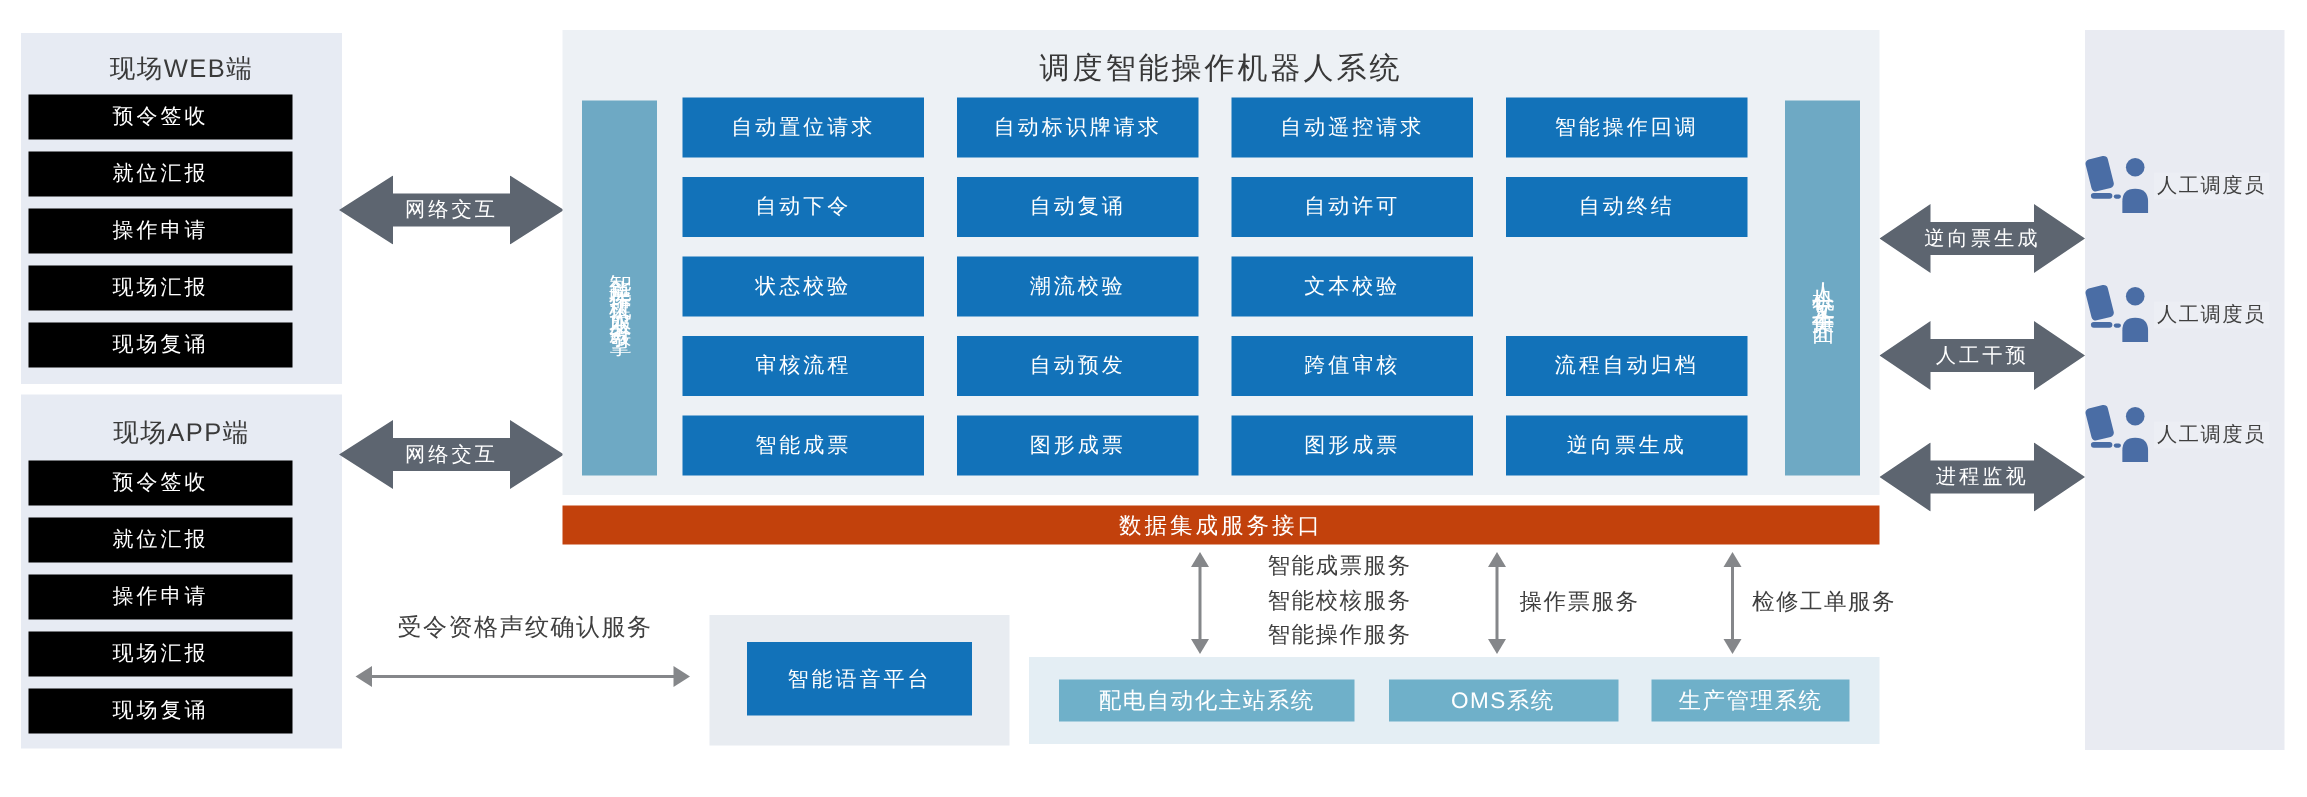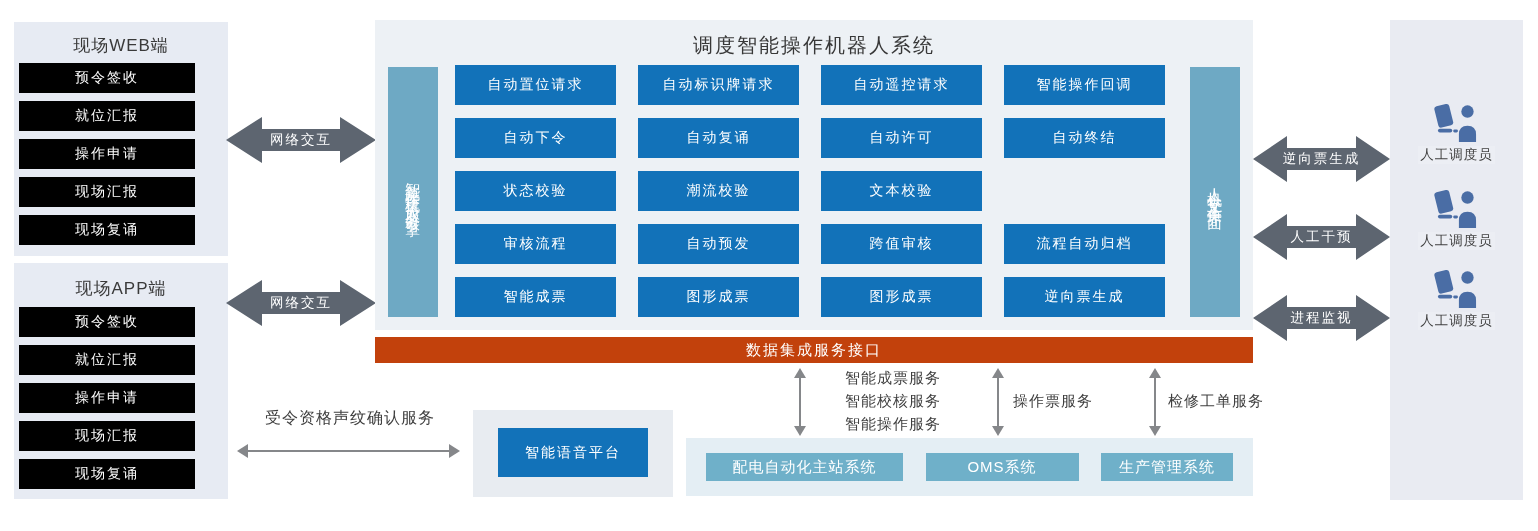--- a/index.html
+++ b/index.html
@@ -28,21 +28,21 @@
   .vstrip span { writing-mode:vertical-lr; text-orientation:upright; color:#fff;
     font-size:15px; letter-spacing:4px; line-height:1; }
   .grid { position:absolute; left:80px; top:45px; width:710px;
     display:grid; grid-template-columns:repeat(4,1fr); column-gap:22px; row-gap:13px; }
   .cell { height:40px; background:#1272b9; color:#fff; font-size:14px; letter-spacing:2px;
     display:flex; align-items:center; justify-content:center; }
   .cell.ghost { background:transparent; }
 
   
   .op-panel { position:absolute; left:1390px; top:20px; width:133px; height:480px; background:#e9ebf2; }
-  .operator { position:absolute; left:0; width:100%; display:flex; flex-direction:column; align-items:center; }
+  .operator { position:absolute; left:0; width:100%; display:flex; align-items:center; }
   .operator .op-label { font-size:13.5px; color:#3f3f3f; margin-top:4px; letter-spacing:1px;
     background:#eceef4; padding:0 2px; }
 
   
   .data-bar { position:absolute; left:375px; top:337px; width:878px; height:26px; background:#c2410c;
     color:#fff; font-size:15px; letter-spacing:2px; display:flex; align-items:center; justify-content:center; }
 
   
   .varrow { position:absolute; width:14px; }
   .varrow .vline { position:absolute; left:5.75px; top:8px; bottom:8px; width:2.5px; background:#85878a; }

